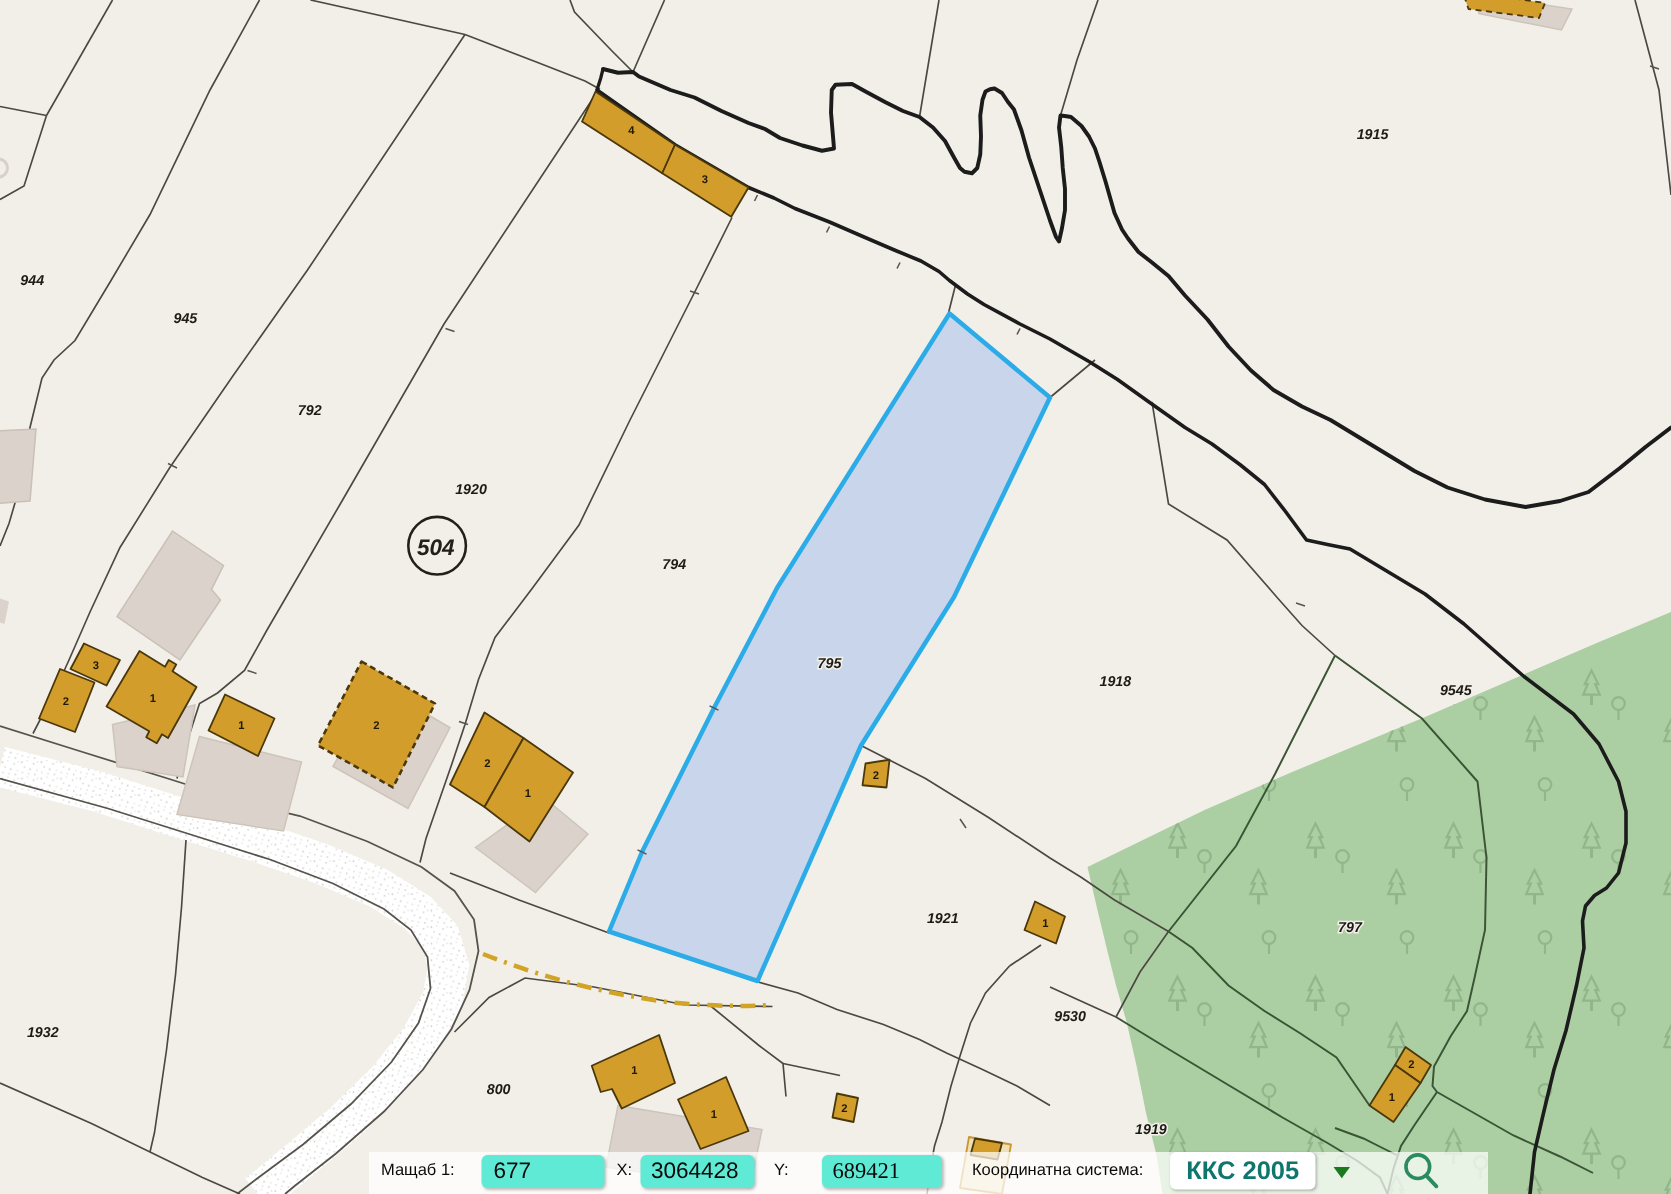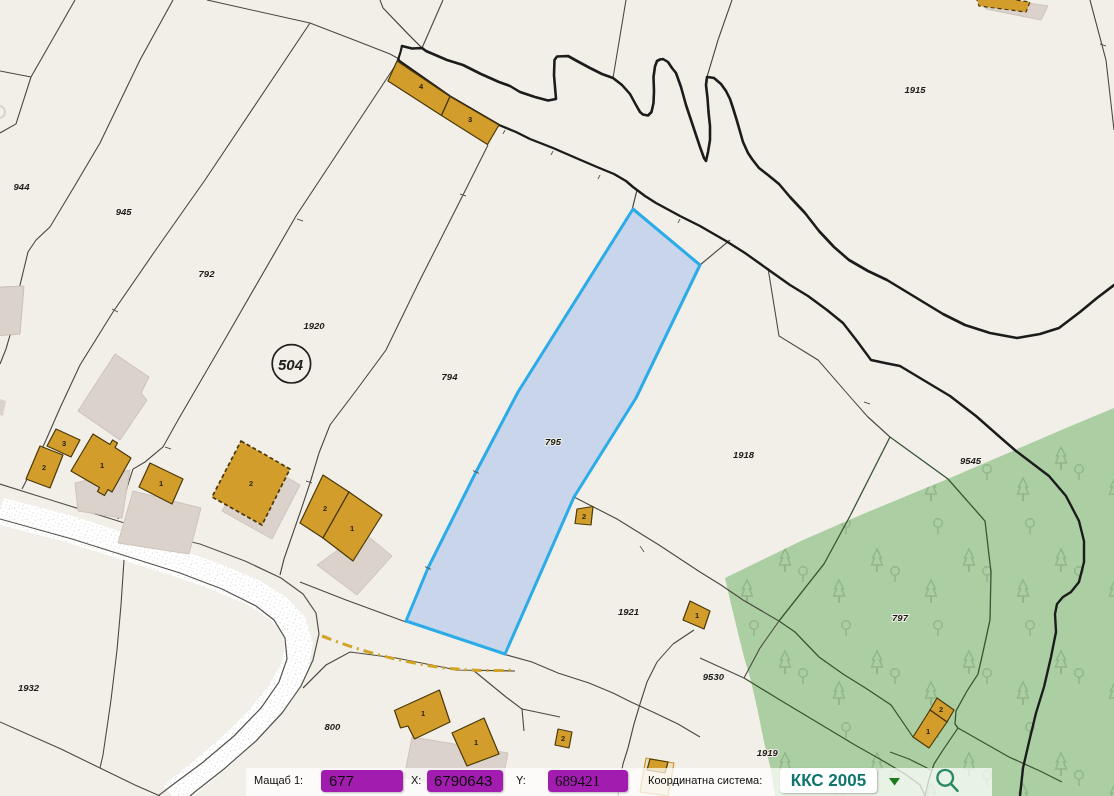--- a/index.html
+++ b/index.html
@@ -3,21 +3,21 @@
 <meta charset="utf-8">
 <style>
   html,body{margin:0;padding:0;}
   body{width:1114px;height:796px;overflow:hidden;font-family:"Liberation Sans",sans-serif;}
   #map{position:relative;width:1114px;height:796px;background:#F2EFE9;}
   svg{position:absolute;left:0;top:0;}
   .lbl{font:italic bold 9.5px "Liberation Sans",sans-serif;fill:#1d1b15;paint-order:stroke;stroke:#F2EFE9;stroke-width:2px;}
   .bn{font:bold 7.5px "Liberation Sans",sans-serif;fill:#211a06;}
   #bar{position:absolute;left:246px;top:768px;width:746px;height:28px;background:rgba(255,255,255,0.72);}
   .t{position:absolute;top:774px;font-size:11px;color:#0a0a0a;white-space:nowrap;}
-  .ibox{position:absolute;top:770px;height:22px;background:#a21caf;border-radius:4px;box-shadow:1px 1px 2px rgba(0,0,0,0.25);font-size:15px;color:#0a0a0a;line-height:22px;}
+  .ibox{position:absolute;top:770px;height:22px;background:#5eead4;border-radius:4px;box-shadow:1px 1px 2px rgba(0,0,0,0.25);font-size:15px;color:#0a0a0a;line-height:22px;}
   .kks{position:absolute;top:768px;height:25px;background:#fff;border-radius:4px;box-shadow:1px 1px 2px rgba(0,0,0,0.25);font:bold 17px "Liberation Sans",sans-serif;color:#0f766e;line-height:25px;text-align:center;}
 </style>
 </head>
 <body>
 <div id="map">
 <svg width="1114" height="796" viewBox="0 0 1114 796">
 <defs>
 
 <pattern id="stip" width="13" height="11" patternUnits="userSpaceOnUse">
   <rect width="13" height="11" fill="#ffffff"></rect>
@@ -274,21 +274,21 @@
 </svg>
 
 <div id="bar"></div>
 
 <div class="t" style="left:254px;">Мащаб 1:</div>
 
 <div class="ibox" style="left:321px;width:74px;padding-left:8px;">677</div>
 
 <div class="t" style="left:411px;">X:</div>
 
-<div class="ibox" style="left:427px;width:69px;padding-left:7px;">6790643</div>
+<div class="ibox" style="left:427px;width:69px;padding-left:7px;">3064428</div>
 
 <div class="t" style="left:516px;">Y:</div>
 
 <div class="ibox" style="left:548px;width:73px;padding-left:7px;font-family:Liberation Serif, serif;">689421</div>
 
 <div class="t" style="left:620px;margin-left:28px;">Координатна система:</div>
 
 <div class="kks" style="left:780px;width:97px;">ККС 2005</div>
 
 <svg style="left:885px;top:777px;" width="18" height="12">

